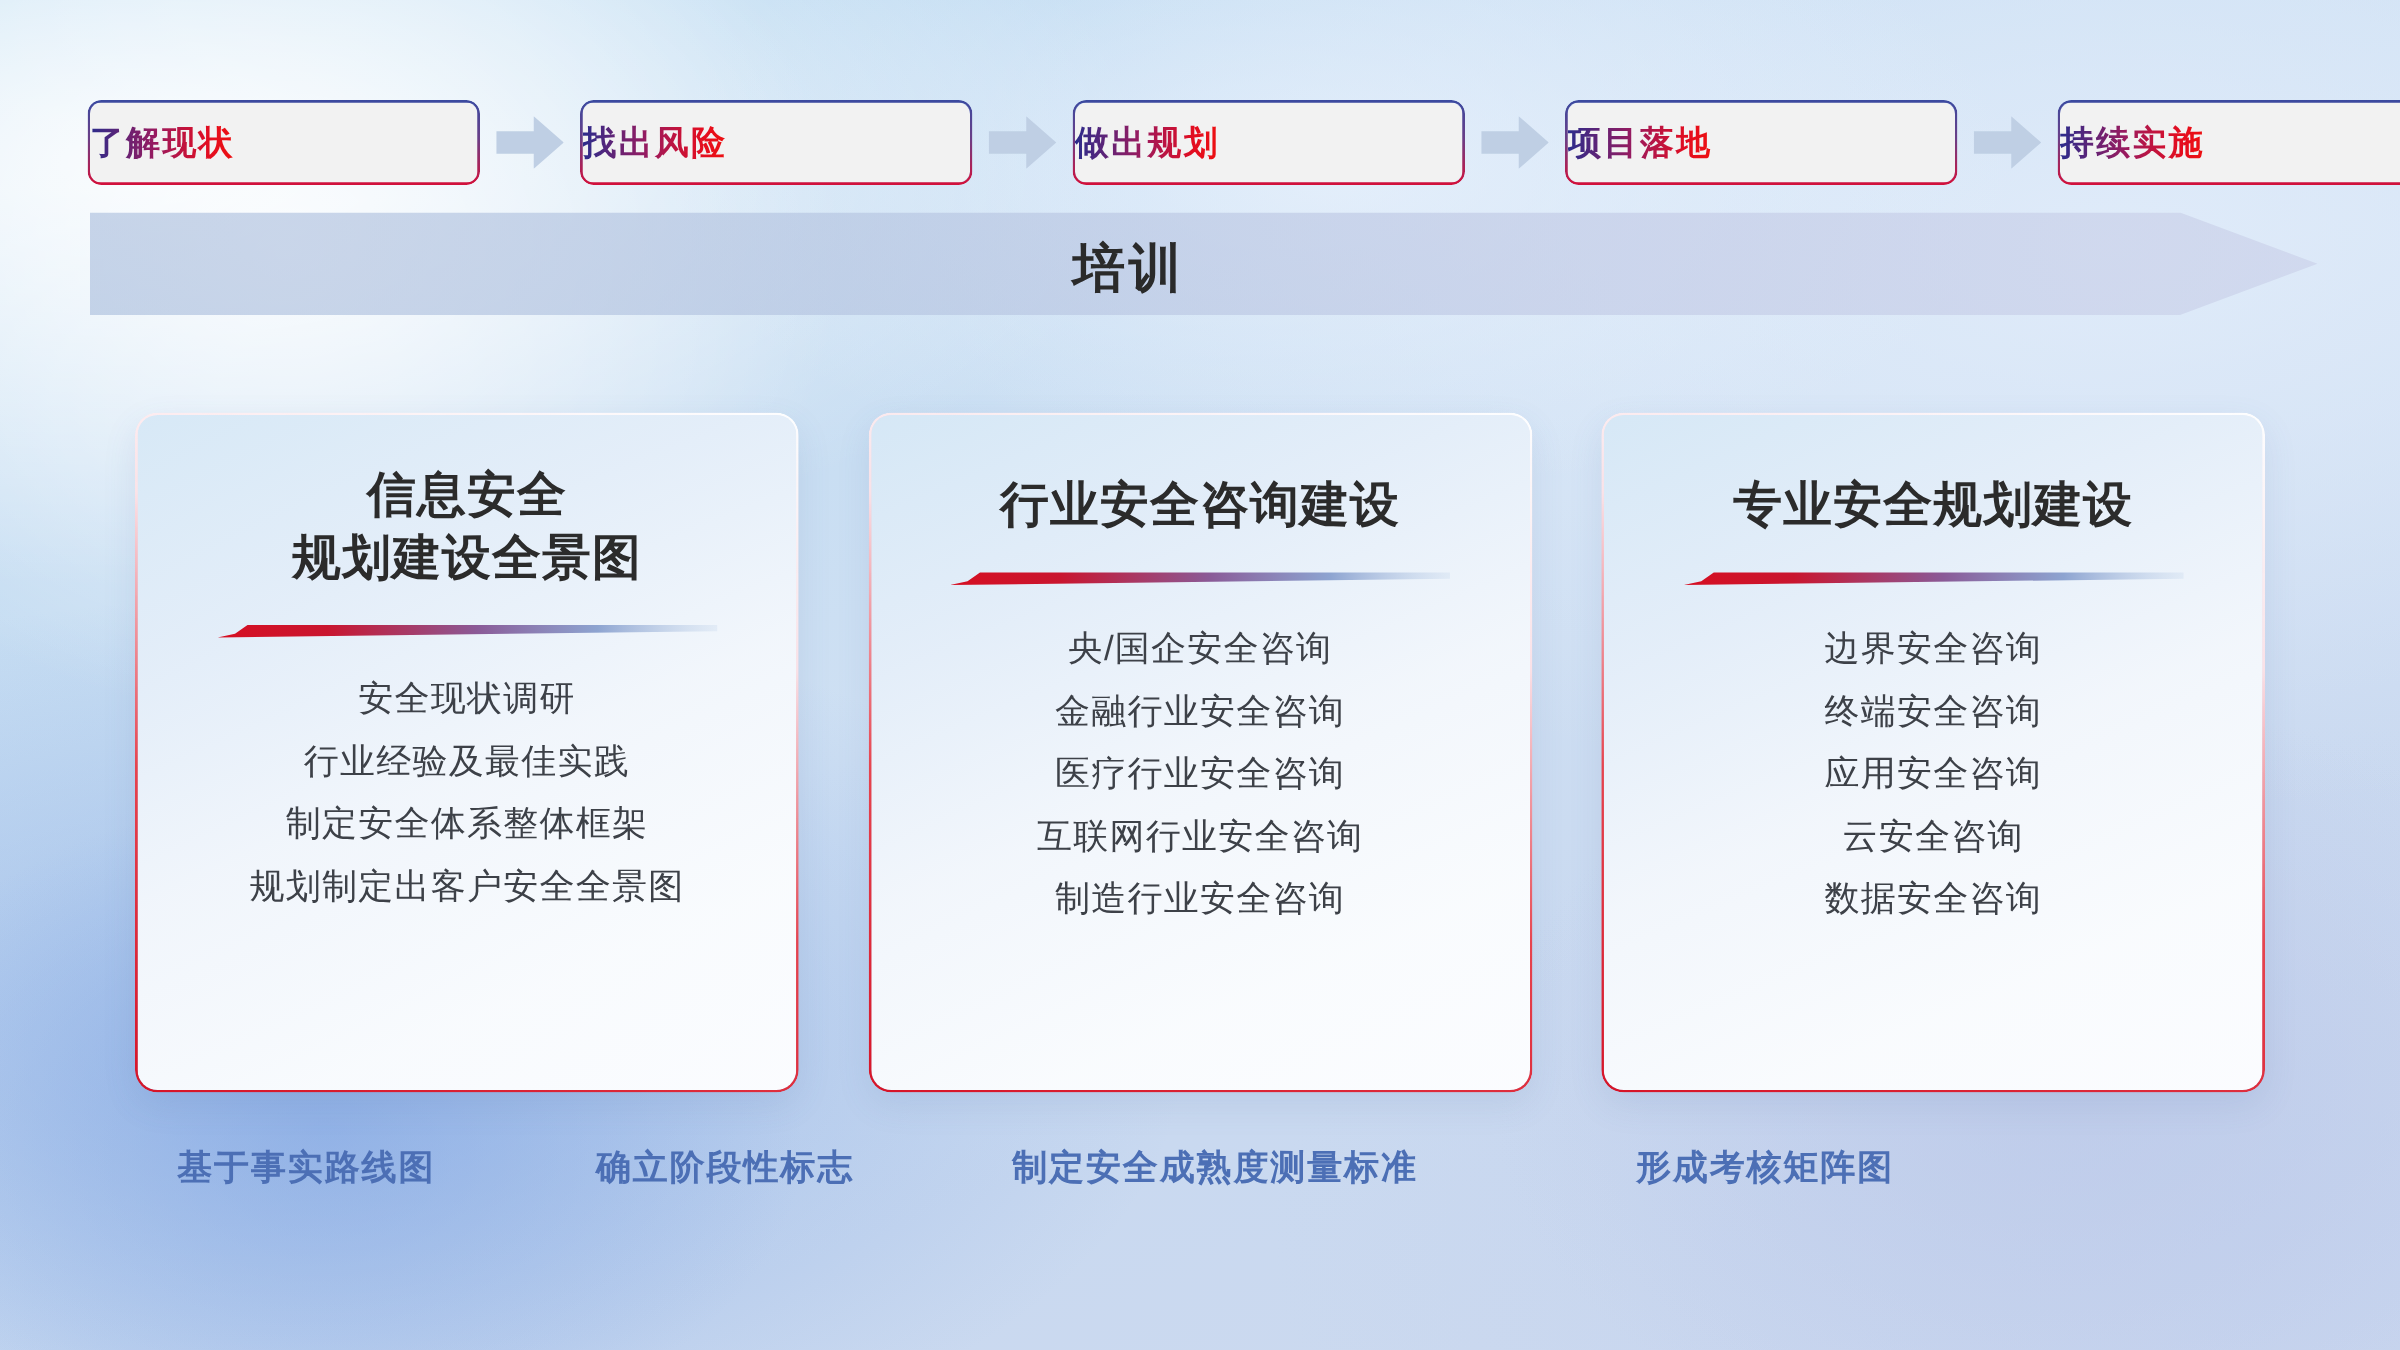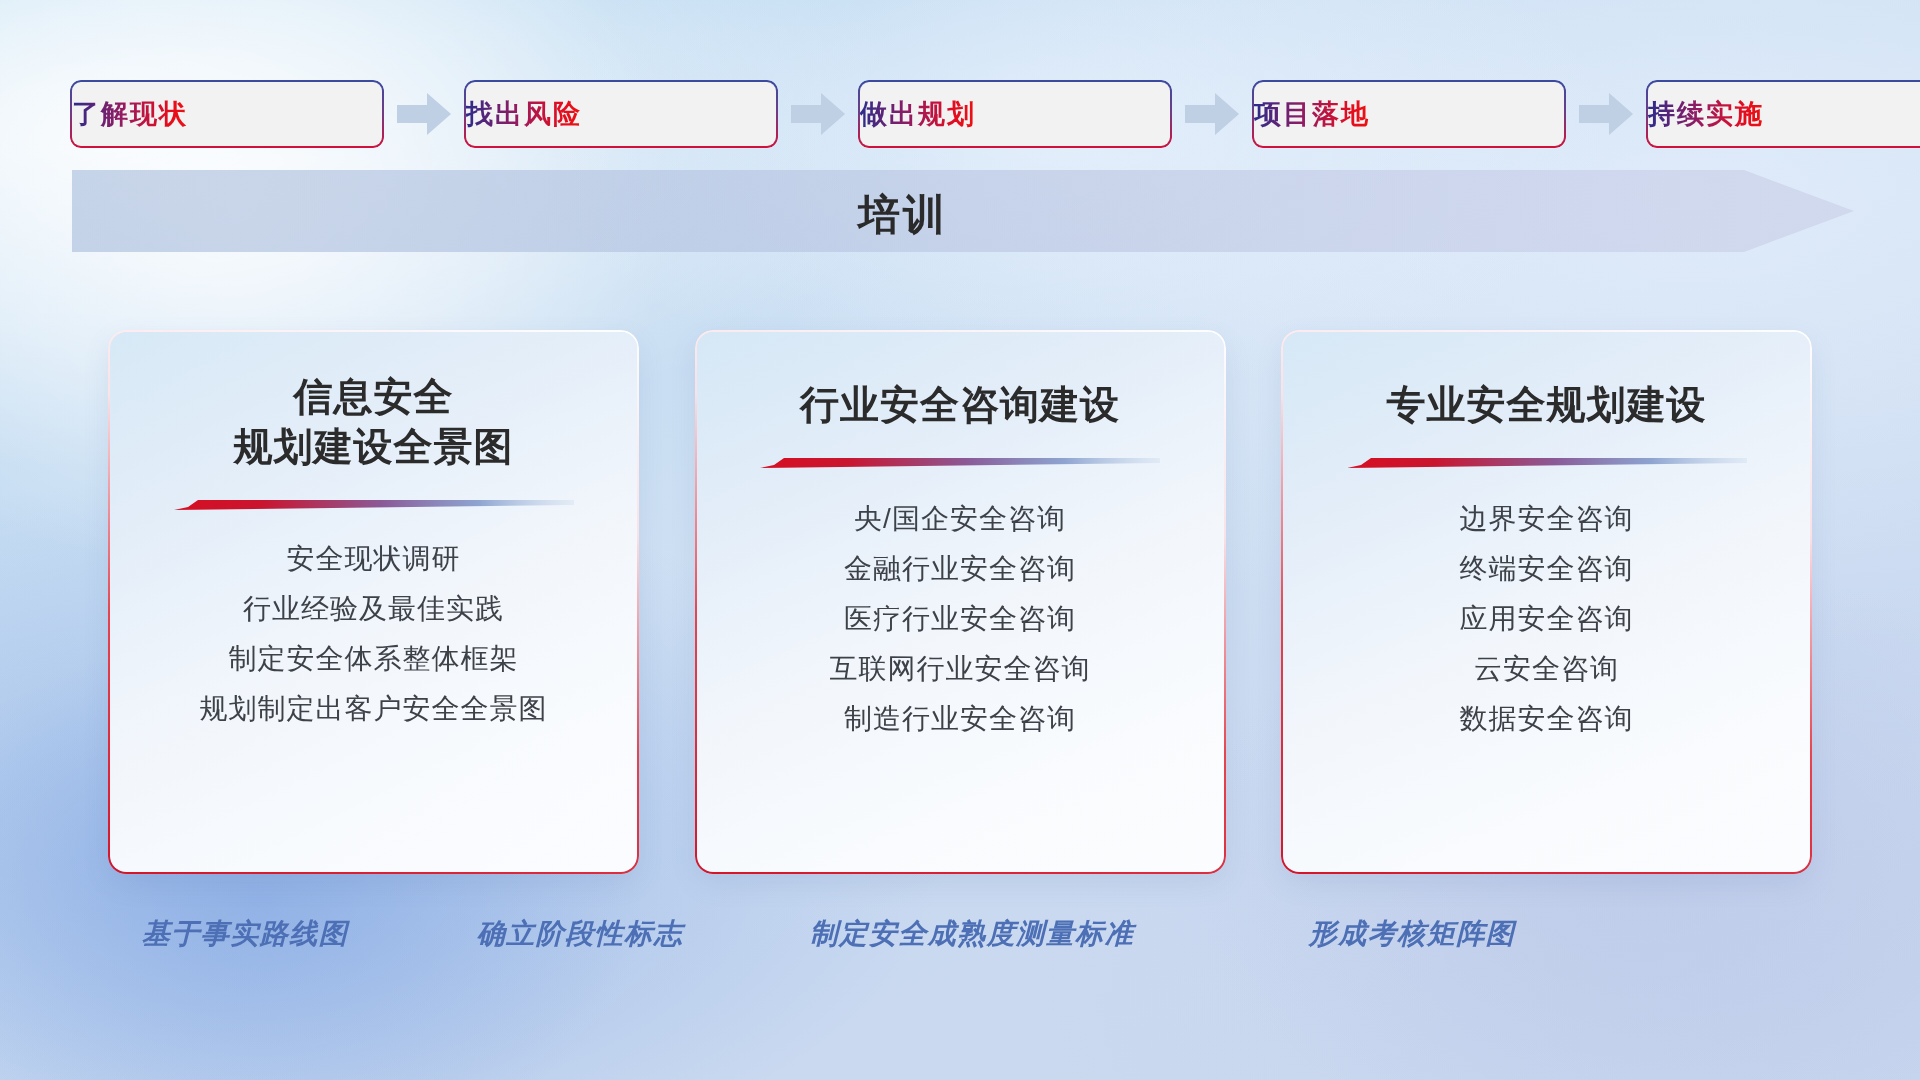--- a/index.html
+++ b/index.html
@@ -233,21 +233,20 @@
     height: 54px;
   }
   .footer-label {
     position: absolute;
     font-size: 28px;
     font-weight: bold;
     color: #4c6fb5;
     letter-spacing: 1.5px;
     white-space: nowrap;
     transform: translateX(-50%);
-    font-style: italic;
   }
 </style>
 </head>
 <body>
 
 <div class="bg-root">
   <div class="bg-glow-a"></div>
   <div class="bg-glow-d"></div>
   <div class="bg-glow-b"></div>
   <div class="bg-glow-c"></div>

